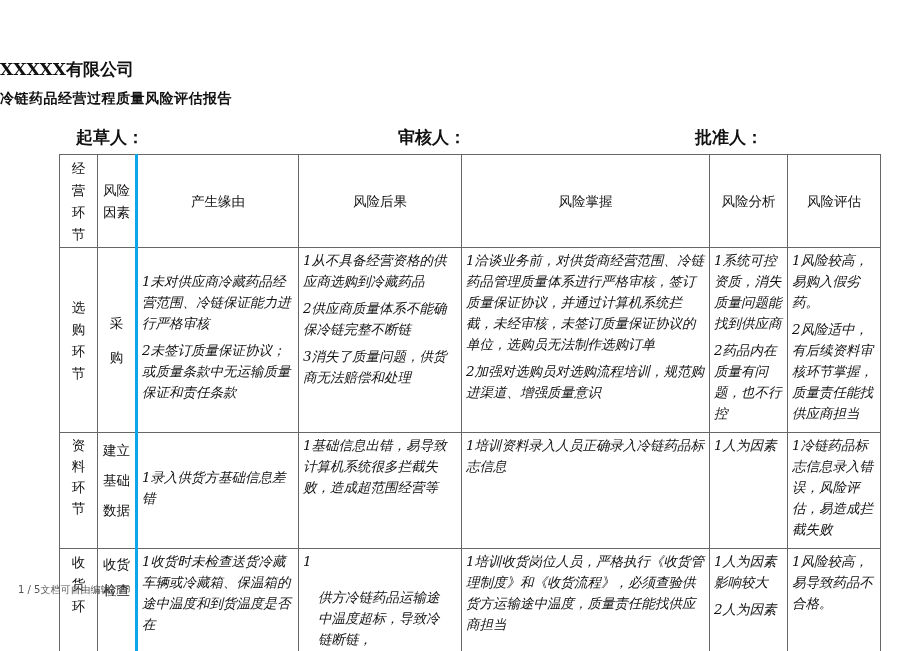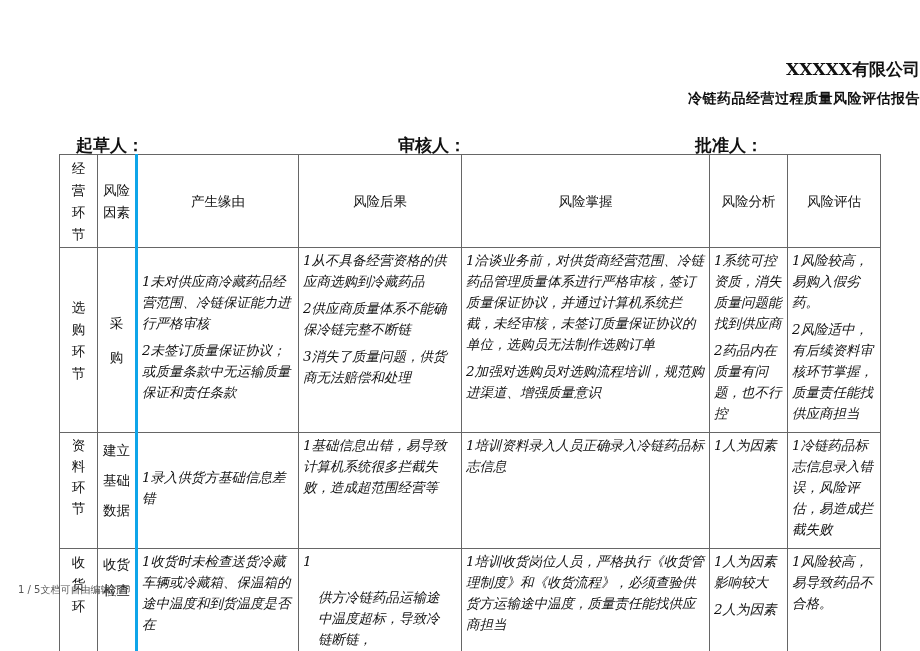--- a/index.html
+++ b/index.html
@@ -1,21 +1,21 @@
 <!DOCTYPE html>
 <html><head>
   <meta charset="utf-8">
   <style>
     html, body { margin: 0; padding: 0; background: #ffffff; }
     body { width: 920px; height: 651px; position: relative; overflow: hidden;
            font-family: "DejaVu Serif", "Liberation Serif", serif; color: #111; }
-    .title { position: absolute; left: 0; width: 920px; text-align: right; font-weight: bold; }
+    .title { position: absolute; left: 0; width: 920px; text-align: left; font-weight: bold; }
     .t1 { top: 58px; font-size: 17px; }
     .t2 { top: 90px; font-size: 14px; letter-spacing: 0.5px; }
-    .sign { position: absolute; top: 134px; font-size: 17px; font-weight: bold;
+    .sign { position: absolute; top: 126px; font-size: 17px; font-weight: bold;
             font-family: "DejaVu Sans", "Liberation Sans", sans-serif; }
     table.report { position: absolute; left: 59px; top: 154px; border-collapse: collapse;
                    table-layout: fixed; width: 821px; }
     table.report td { border: 1.5px solid #666; vertical-align: top; font-size: 13.5px;
                       line-height: 21px; padding: 2px 4px; overflow: hidden; }
     table.report td.col-factor { border-right: 3px solid #0ea5e9; }
     table.report tr.head td { vertical-align: middle; text-align: center; height: 85px; }
     .vmid { vertical-align: middle !important; }
     .para { margin: 0 0 6px 0; font-style: italic; }
     .vtext { text-align: center; line-height: 22px; }

